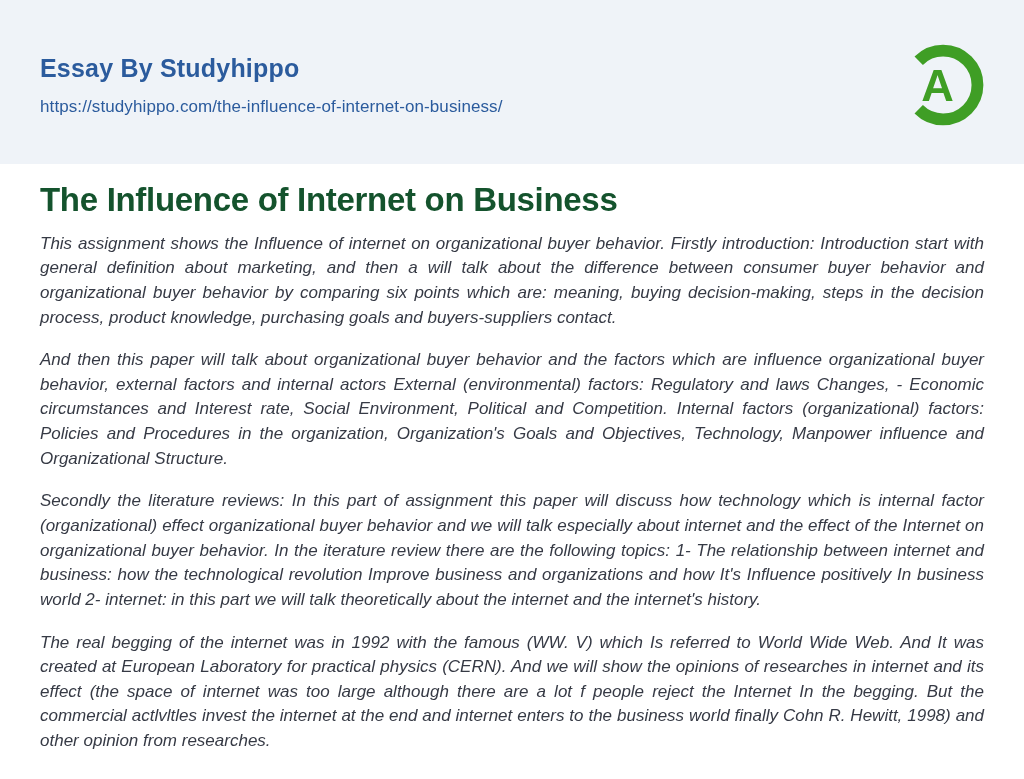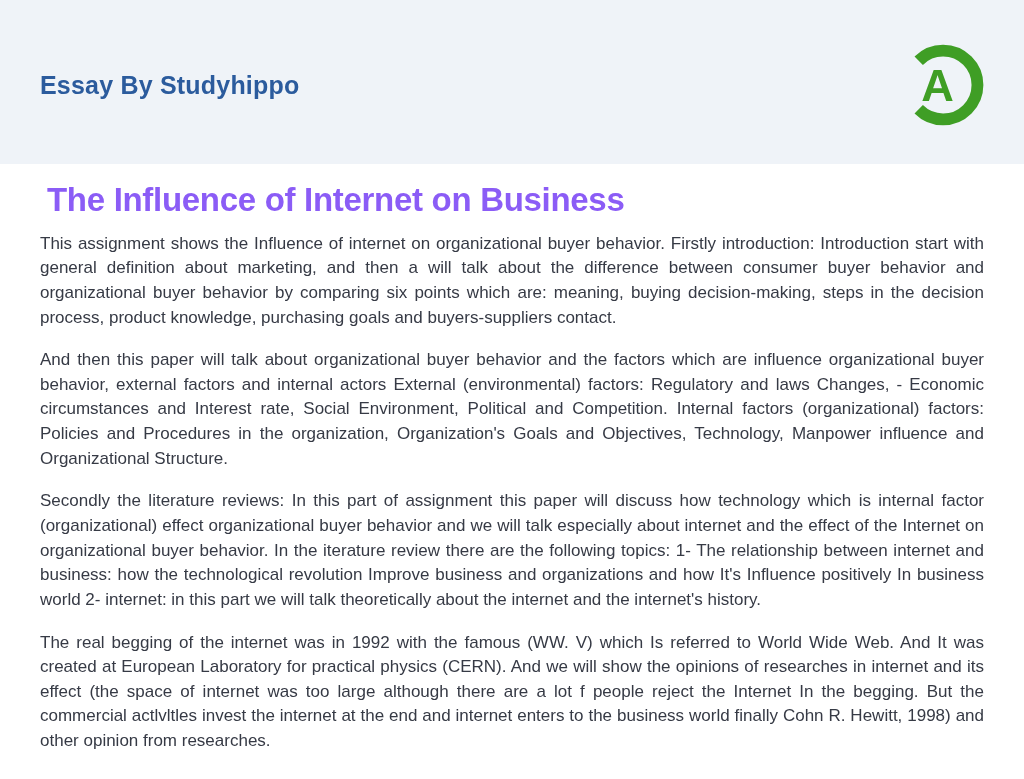--- a/index.html
+++ b/index.html
@@ -39,41 +39,43 @@
     cursor: pointer;
   }
   .logo { width: 86px; height: 86px; cursor: pointer; }
   .logo svg { display: block; width: 86px; height: 86px; }
   .content {
     padding: 16px 40px 0 40px;
   }
   .essay-title {
     font-size: 33px;
     font-weight: 800;
-    color: #8b5cf6;
+    color: #14532d;
     letter-spacing: -0.3px;
-    margin: 0 0 12px 7px;
+    margin: 0 0 12px 0;
     line-height: 1.2;
   }
   .essay-paragraph {
     font-size: 17px;
     line-height: 1.45;
     color: #363a45;
     text-align: justify;
     margin: 0 0 18px 0;
+    font-style: italic;
   }
 </style>
 </head>
 <body>
 
 <div class="page">
 
   <div class="header">
     <div class="header-text">
       <div class="site-title">Essay By Studyhippo</div>
+      <a class="essay-url">https://studyhippo.com/the-influence-of-internet-on-business/</a>
     </div>
 
     <div class="logo">
       <svg viewBox="0 0 80 80" xmlns="http://www.w3.org/2000/svg">
         <path d="M 17.4 17.4 A 32 32 0 1 1 17.4 62.6" fill="none" stroke="#3f9e25" stroke-width="11" stroke-linecap="butt"></path>
         <text x="35" y="55" font-family="Liberation Sans, sans-serif" font-size="42" font-weight="600" fill="#3f9e25" text-anchor="middle">A</text>
       </svg>
     </div>
   </div>
 

